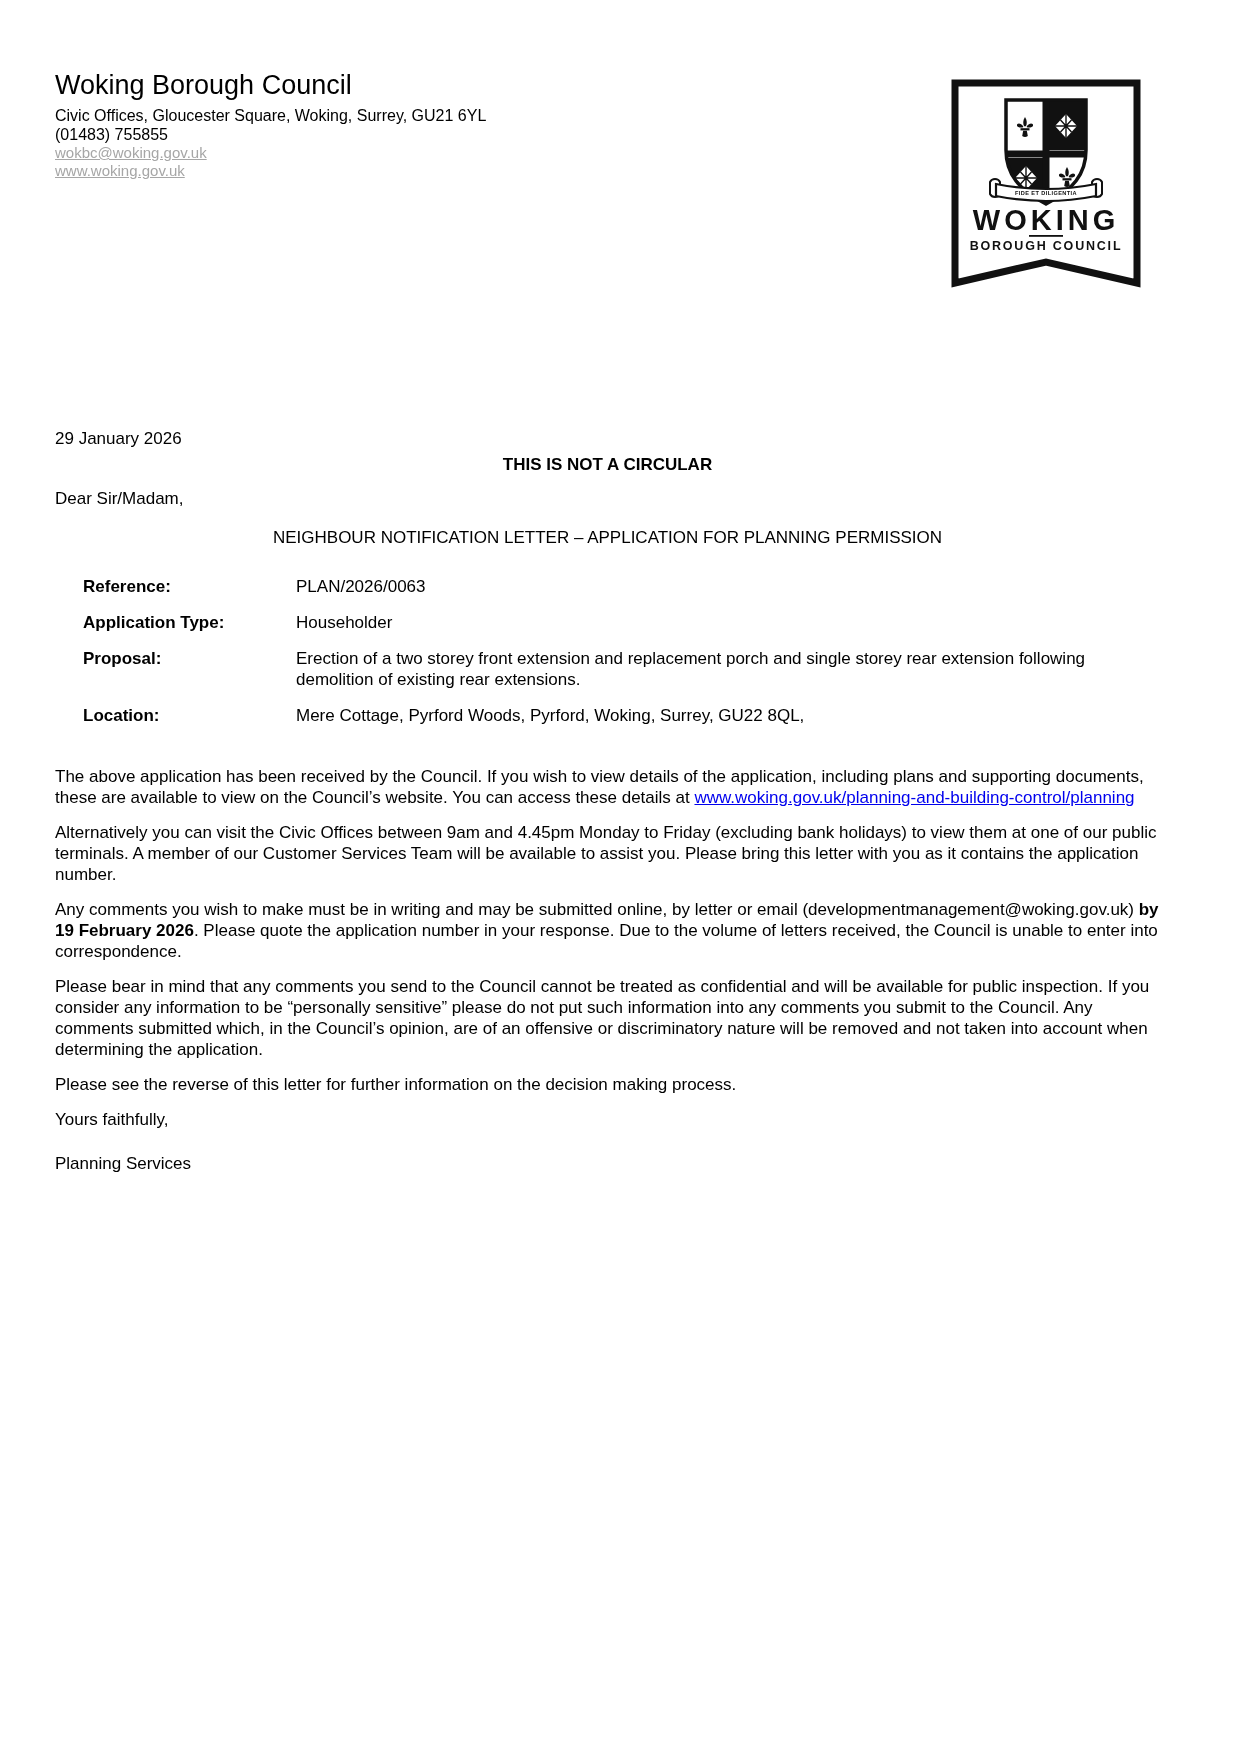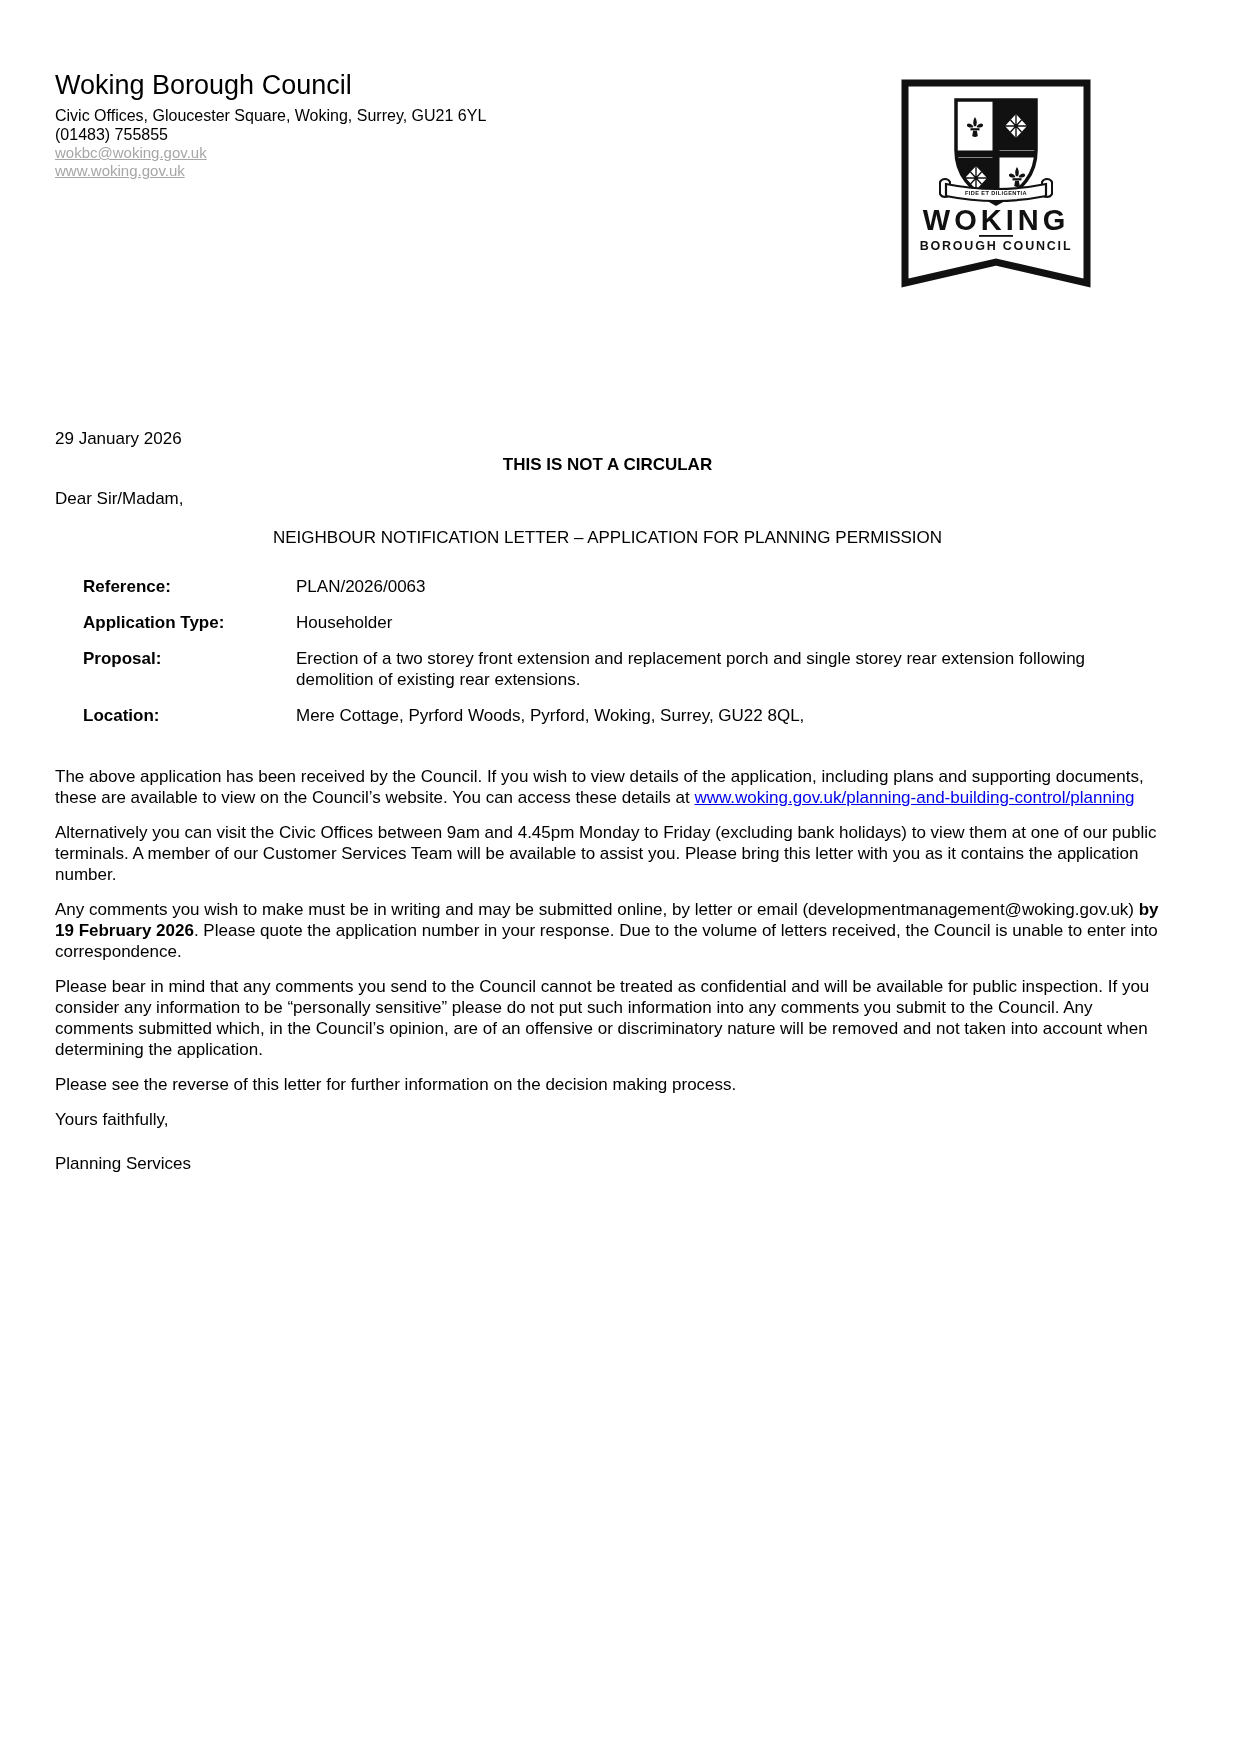--- a/index.html
+++ b/index.html
@@ -7,21 +7,21 @@
   .page{position:relative;width:1241px;height:1510px;background:#fff;overflow:hidden;}
 
   
   .header{position:absolute;left:55px;top:70px;width:760px;}
   .org-name{font-size:27px;line-height:30px;font-weight:400;margin:0 0 6px 0;}
   .org-address,.org-phone{font-size:16px;line-height:19px;}
   .org-link{display:inline-block;font-size:15px;line-height:18px;color:#a6a6a6;text-decoration:underline;text-decoration-color:#a6a6a6;cursor:pointer;}
   .org-links div{line-height:18px;}
 
   
-  .logo{position:absolute;left:900px;top:78px;width:192px;height:214px;text-decoration:underline;}
+  .logo{position:absolute;left:950px;top:78px;width:192px;height:214px;text-decoration:underline;}
 
   
   .letter{position:absolute;left:55px;top:428px;width:1105px;font-size:17px;line-height:21px;}
   .date-line{margin:0 0 5px 0;}
   .center-bold{text-align:center;font-weight:700;margin:0 0 13px 0;}
   .salutation{margin:0 0 18px 0;}
   .subject{text-align:center;font-weight:400;margin:0 0 28px 0;}
 
   .details{margin:0 0 40px 0;}
   .detail-row{display:flex;margin-bottom:15px;}

